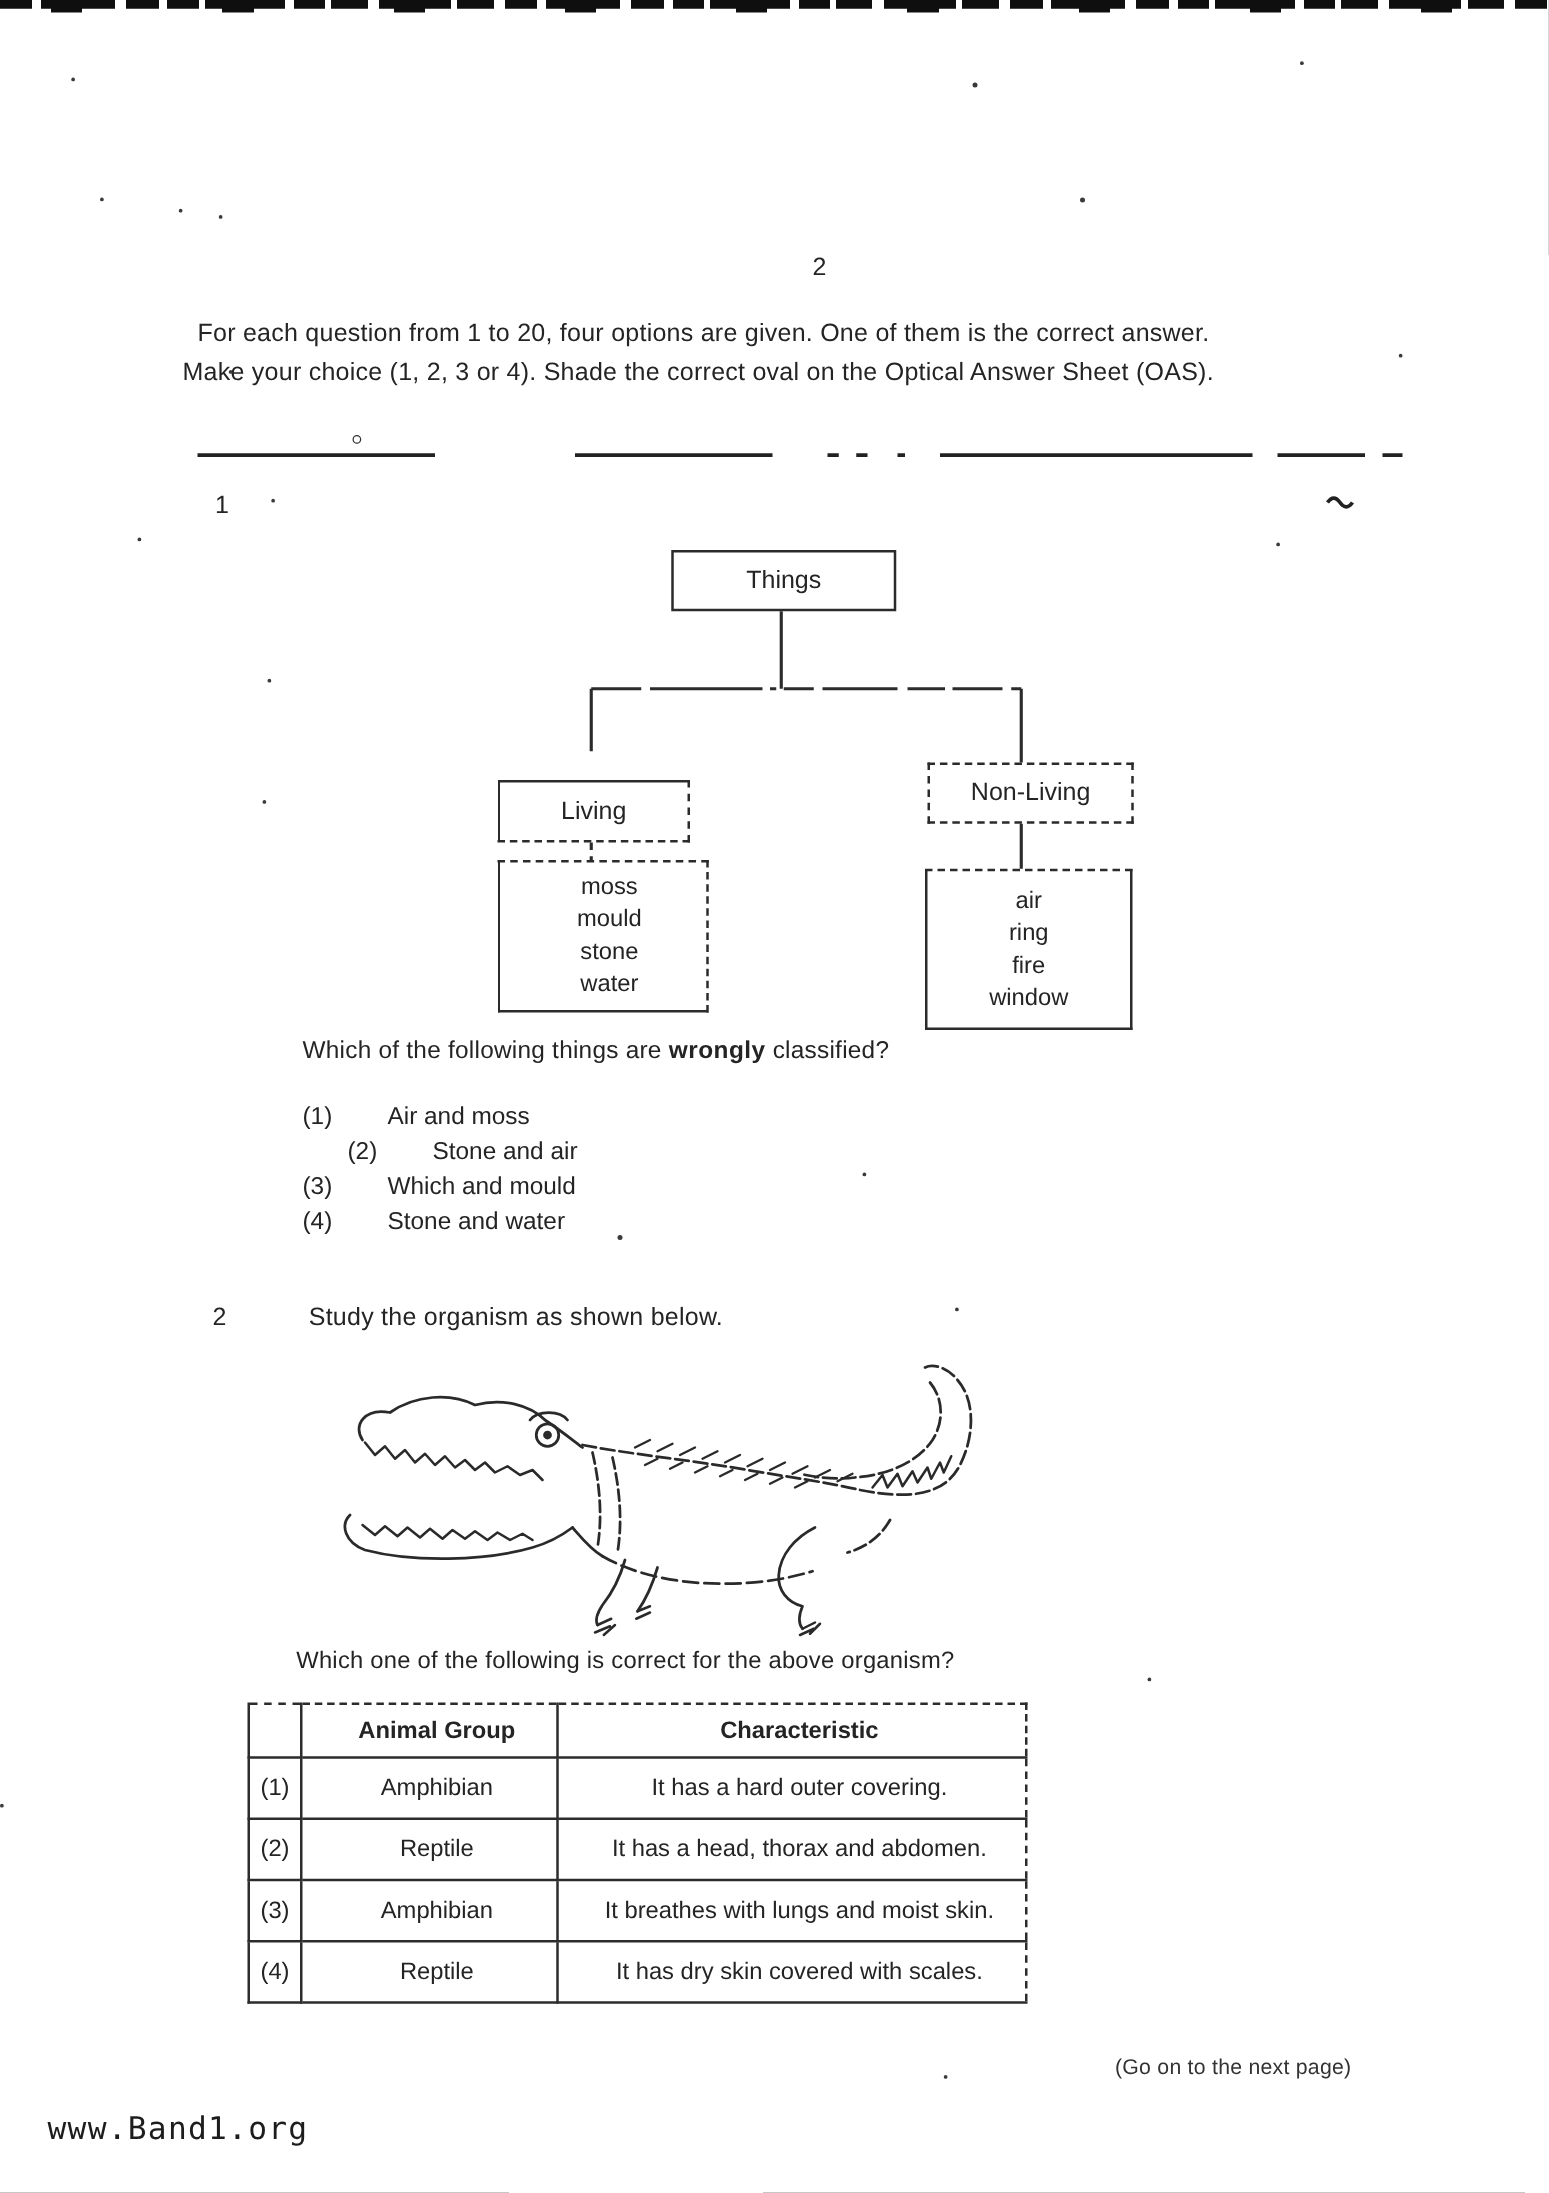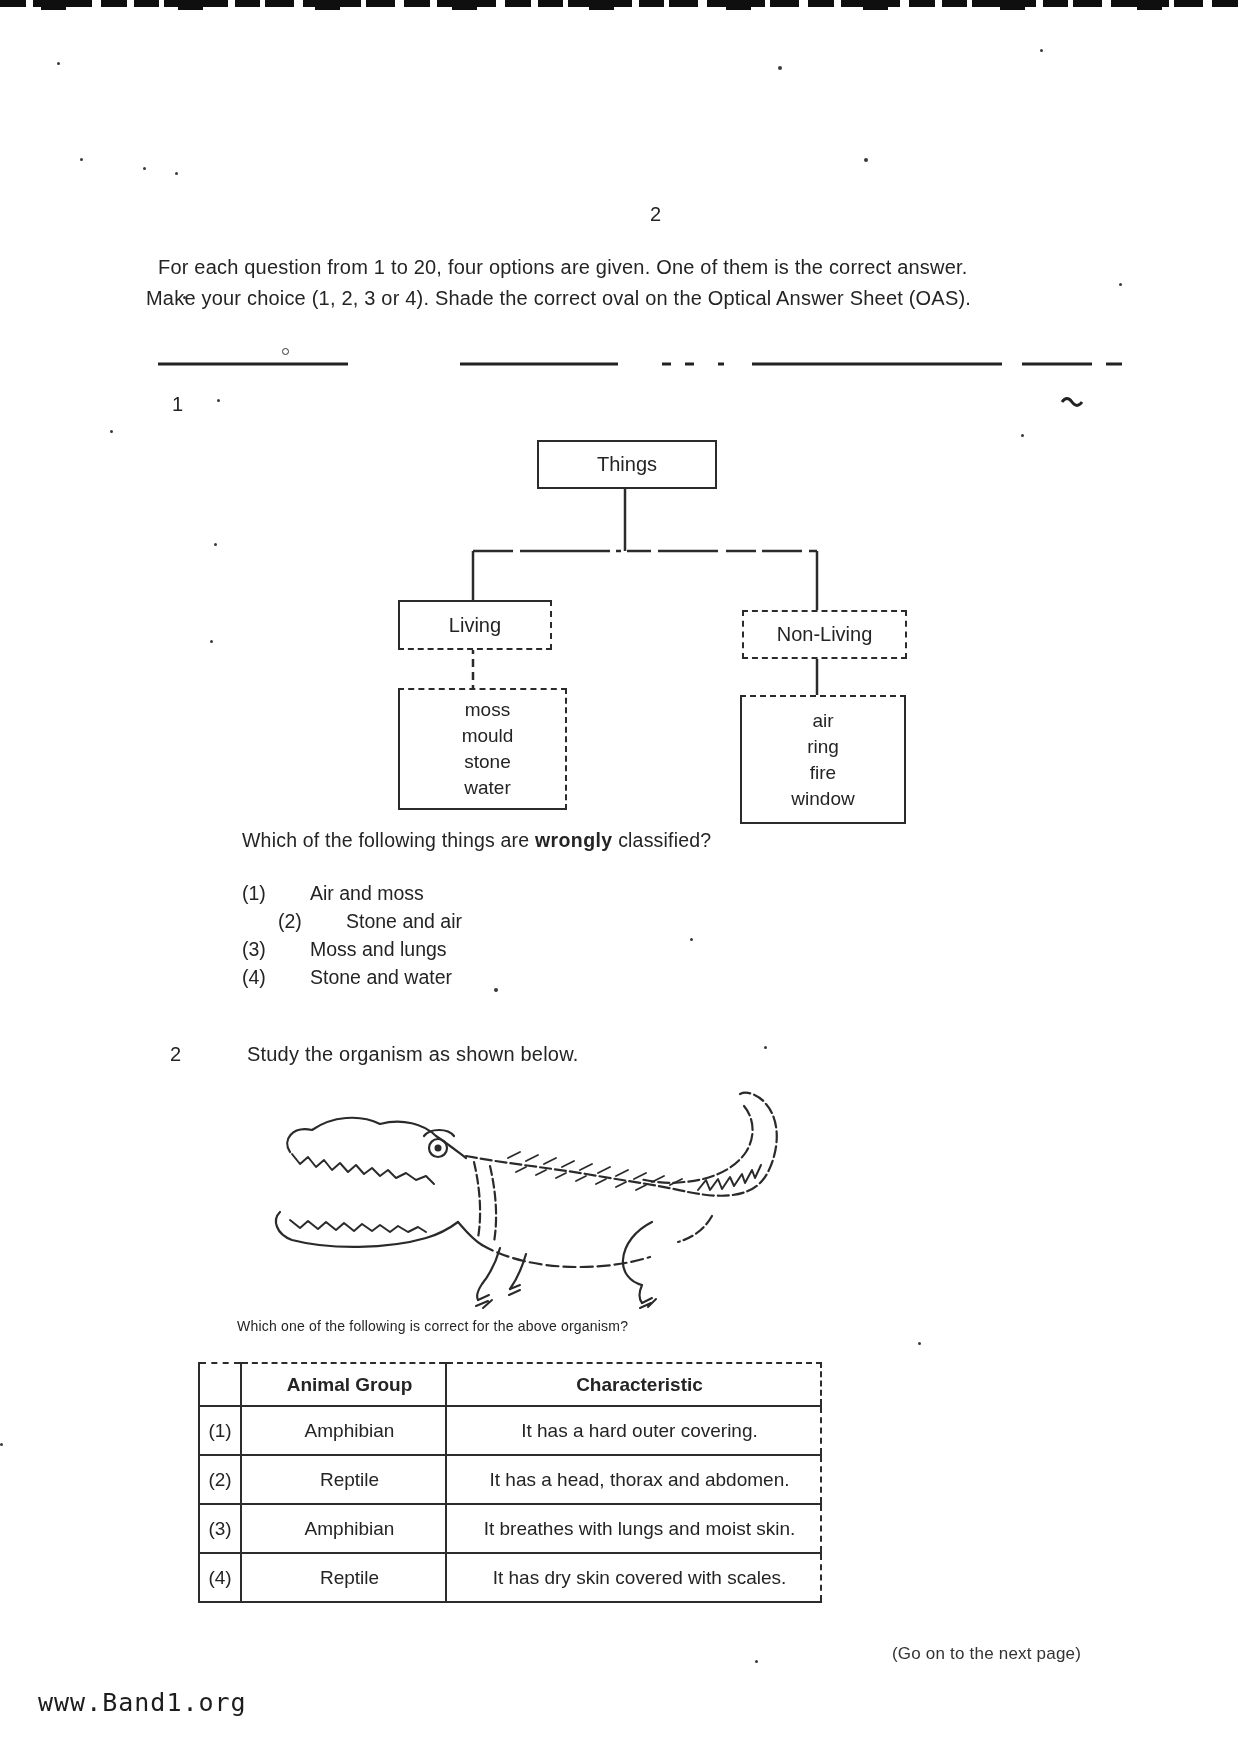--- a/index.html
+++ b/index.html
@@ -64,21 +64,21 @@
     <line x1="817" y1="655" x2="817" y2="696" stroke="#2b2b2b" stroke-width="2.5"></line>
 
     <path d="M1062,402 q5,-7 10,0 t10,0" stroke="#222" stroke-width="3" fill="none"></path>
   </svg>
 
   <div class="t" style="left:172px;top:393px;">1</div>
 
   <div class="dbox" style="left:537px;top:440px;width:176px;height:45px;">
     <span>Things</span>
   </div>
-  <div class="dbox bx-living" style="left:398px;top:600px;width:150px;height:46px;text-align:right;">
+  <div class="dbox bx-living" style="left:398px;top:624px;width:150px;height:46px;text-align:right;">
     <span>Living</span>
   </div>
   <div class="dbox bx-nonliving" style="left:742px;top:610px;width:161px;height:45px;">
     <span>Non-Living</span>
   </div>
   <div class="dbox bx-leaf-l" style="left:398px;top:688px;width:155px;height:118px;padding-left:10px;">
     <div class="line">moss</div>
     <div class="line">mould</div>
     <div class="line">stone</div>
     <div class="line">water</div>
@@ -94,21 +94,21 @@
     <span>Which of the following things are </span><b class="wr">wrongly</b><span> classified?</span>
   </div>
 
   <div class="opt" style="left:242px;top:882px;">
     <span class="opt-num">(1)</span><span>Air and moss</span>
   </div>
   <div class="opt" style="left:242px;top:910px;margin-left:36px;">
     <span class="opt-num">(2)</span><span>Stone and air</span>
   </div>
   <div class="opt" style="left:242px;top:938px;">
-    <span class="opt-num">(3)</span><span>Moss and lungs</span>
+    <span class="opt-num">(3)</span><span>Which and mould</span>
   </div>
   <div class="opt" style="left:242px;top:966px;">
     <span class="opt-num">(4)</span><span>Stone and water</span>
   </div>
 
   <div class="t" style="left:170px;top:1043px;">2</div>
   <div class="t" style="left:247px;top:1043px;">Study the organism as shown below.</div>
 
   <svg class="abs" style="left:268px;top:1072px;z-index:2;" width="520" height="240" viewBox="0 0 520 240" fill="none" stroke="#2a2a2a" stroke-width="2.2" stroke-linecap="round" stroke-linejoin="round">
 
@@ -140,21 +140,21 @@
     <path d="M258,182 C254,196 249,207 242,217"></path>
     <path stroke-width="2" d="M242,217 l10,-4 M241,223 l11,-5"></path>
 
     <path d="M384,150 C368,158 356,172 355,188 C354,200 362,210 374,213 C371,220 370,226 374,231"></path>
     <path stroke-width="2" d="M374,231 l10,-5 M372,236 l11,-5 M380,235 l8,-8"></path>
 
     <path stroke-width="1.8" d="M240,86 l12,-6 M258,89 l12,-6 M276,92 l12,-6 M294,95 l12,-6 M312,98 l12,-6 M330,101 l12,-6 M348,104 l12,-6 M366,107 l12,-6 M384,110 l12,-6 M402,113 l12,-6"></path>
     <path stroke-width="1.8" d="M248,100 l10,-5 M268,103 l10,-5 M288,106 l10,-5 M308,109 l10,-5 M328,112 l10,-5 M348,115 l10,-5 M368,118 l10,-5"></path>
   </svg>
 
-  <div class="t" style="left:237px;top:1318px;font-size:14px;">Which one of the following is correct for the above organism?</div>
+  <div class="t" style="left:237px;top:1318px;font-size:19px;">Which one of the following is correct for the above organism?</div>
 
   <table class="anstable">
     <tbody>
         <tr>
       <th class="c-num"></th>
       <th class="c-grp">Animal Group</th>
       <th class="c-chr">Characteristic</th>
     </tr>
     <tr>
       <td class="c-num">(1)</td>

